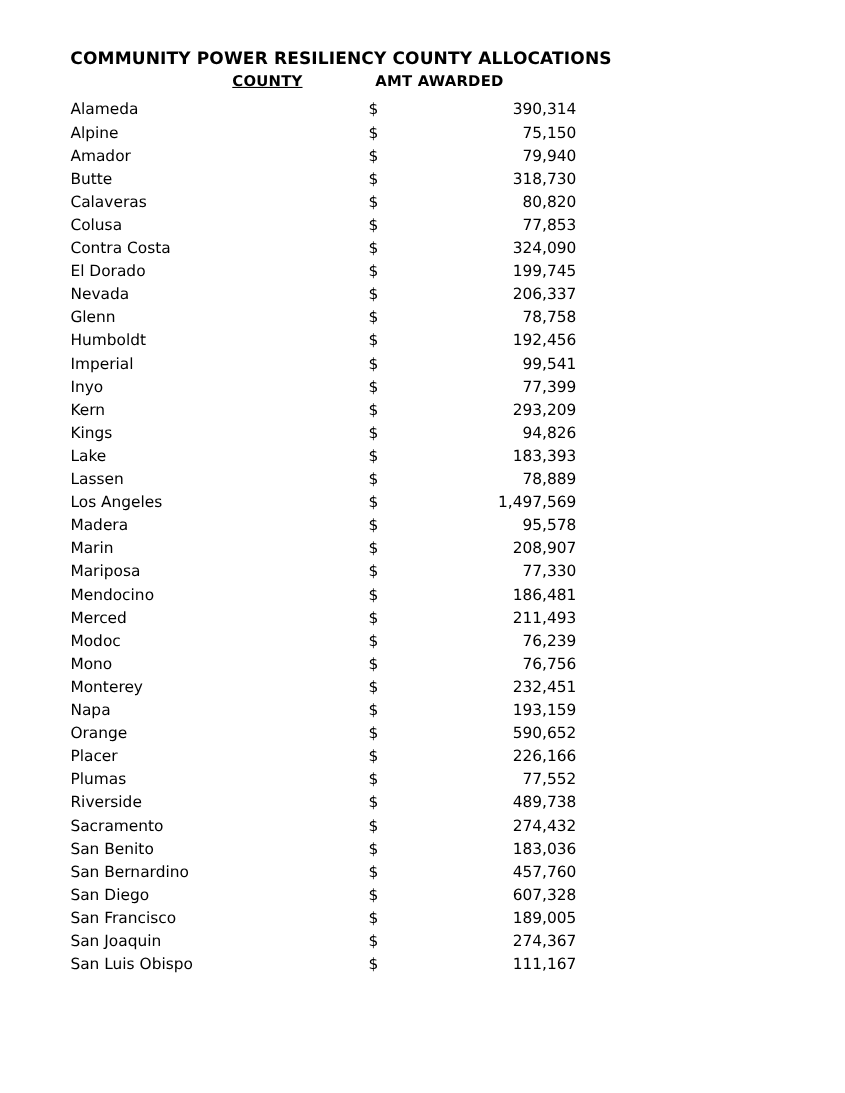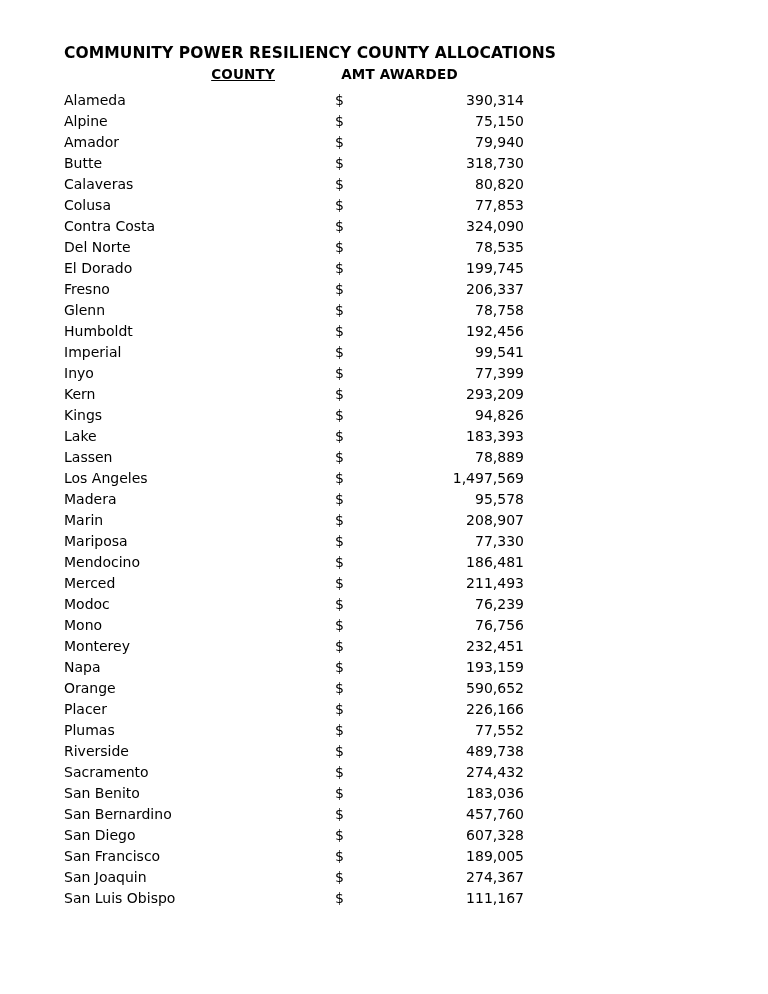--- a/index.html
+++ b/index.html
@@ -156,39 +156,30 @@
         <tr>
           <td class="county-name">Contra Costa</td>
           <td class="amt-cell">
             <div class="amt-wrap">
               <span class="amt-sym">$</span>
               <span class="amt-val">324,090</span>
             </div>
           </td>
         </tr>
         <tr>
-          <td class="county-name">Del Norte</td>
-          <td class="amt-cell">
-            <div class="amt-wrap">
-              <span class="amt-sym">$</span>
-              <span class="amt-val">78,535</span>
-            </div>
-          </td>
-        </tr>
-        <tr>
           <td class="county-name">El Dorado</td>
           <td class="amt-cell">
             <div class="amt-wrap">
               <span class="amt-sym">$</span>
               <span class="amt-val">199,745</span>
             </div>
           </td>
         </tr>
         <tr>
-          <td class="county-name">Fresno</td>
+          <td class="county-name">Nevada</td>
           <td class="amt-cell">
             <div class="amt-wrap">
               <span class="amt-sym">$</span>
               <span class="amt-val">206,337</span>
             </div>
           </td>
         </tr>
         <tr>
           <td class="county-name">Glenn</td>
           <td class="amt-cell">

